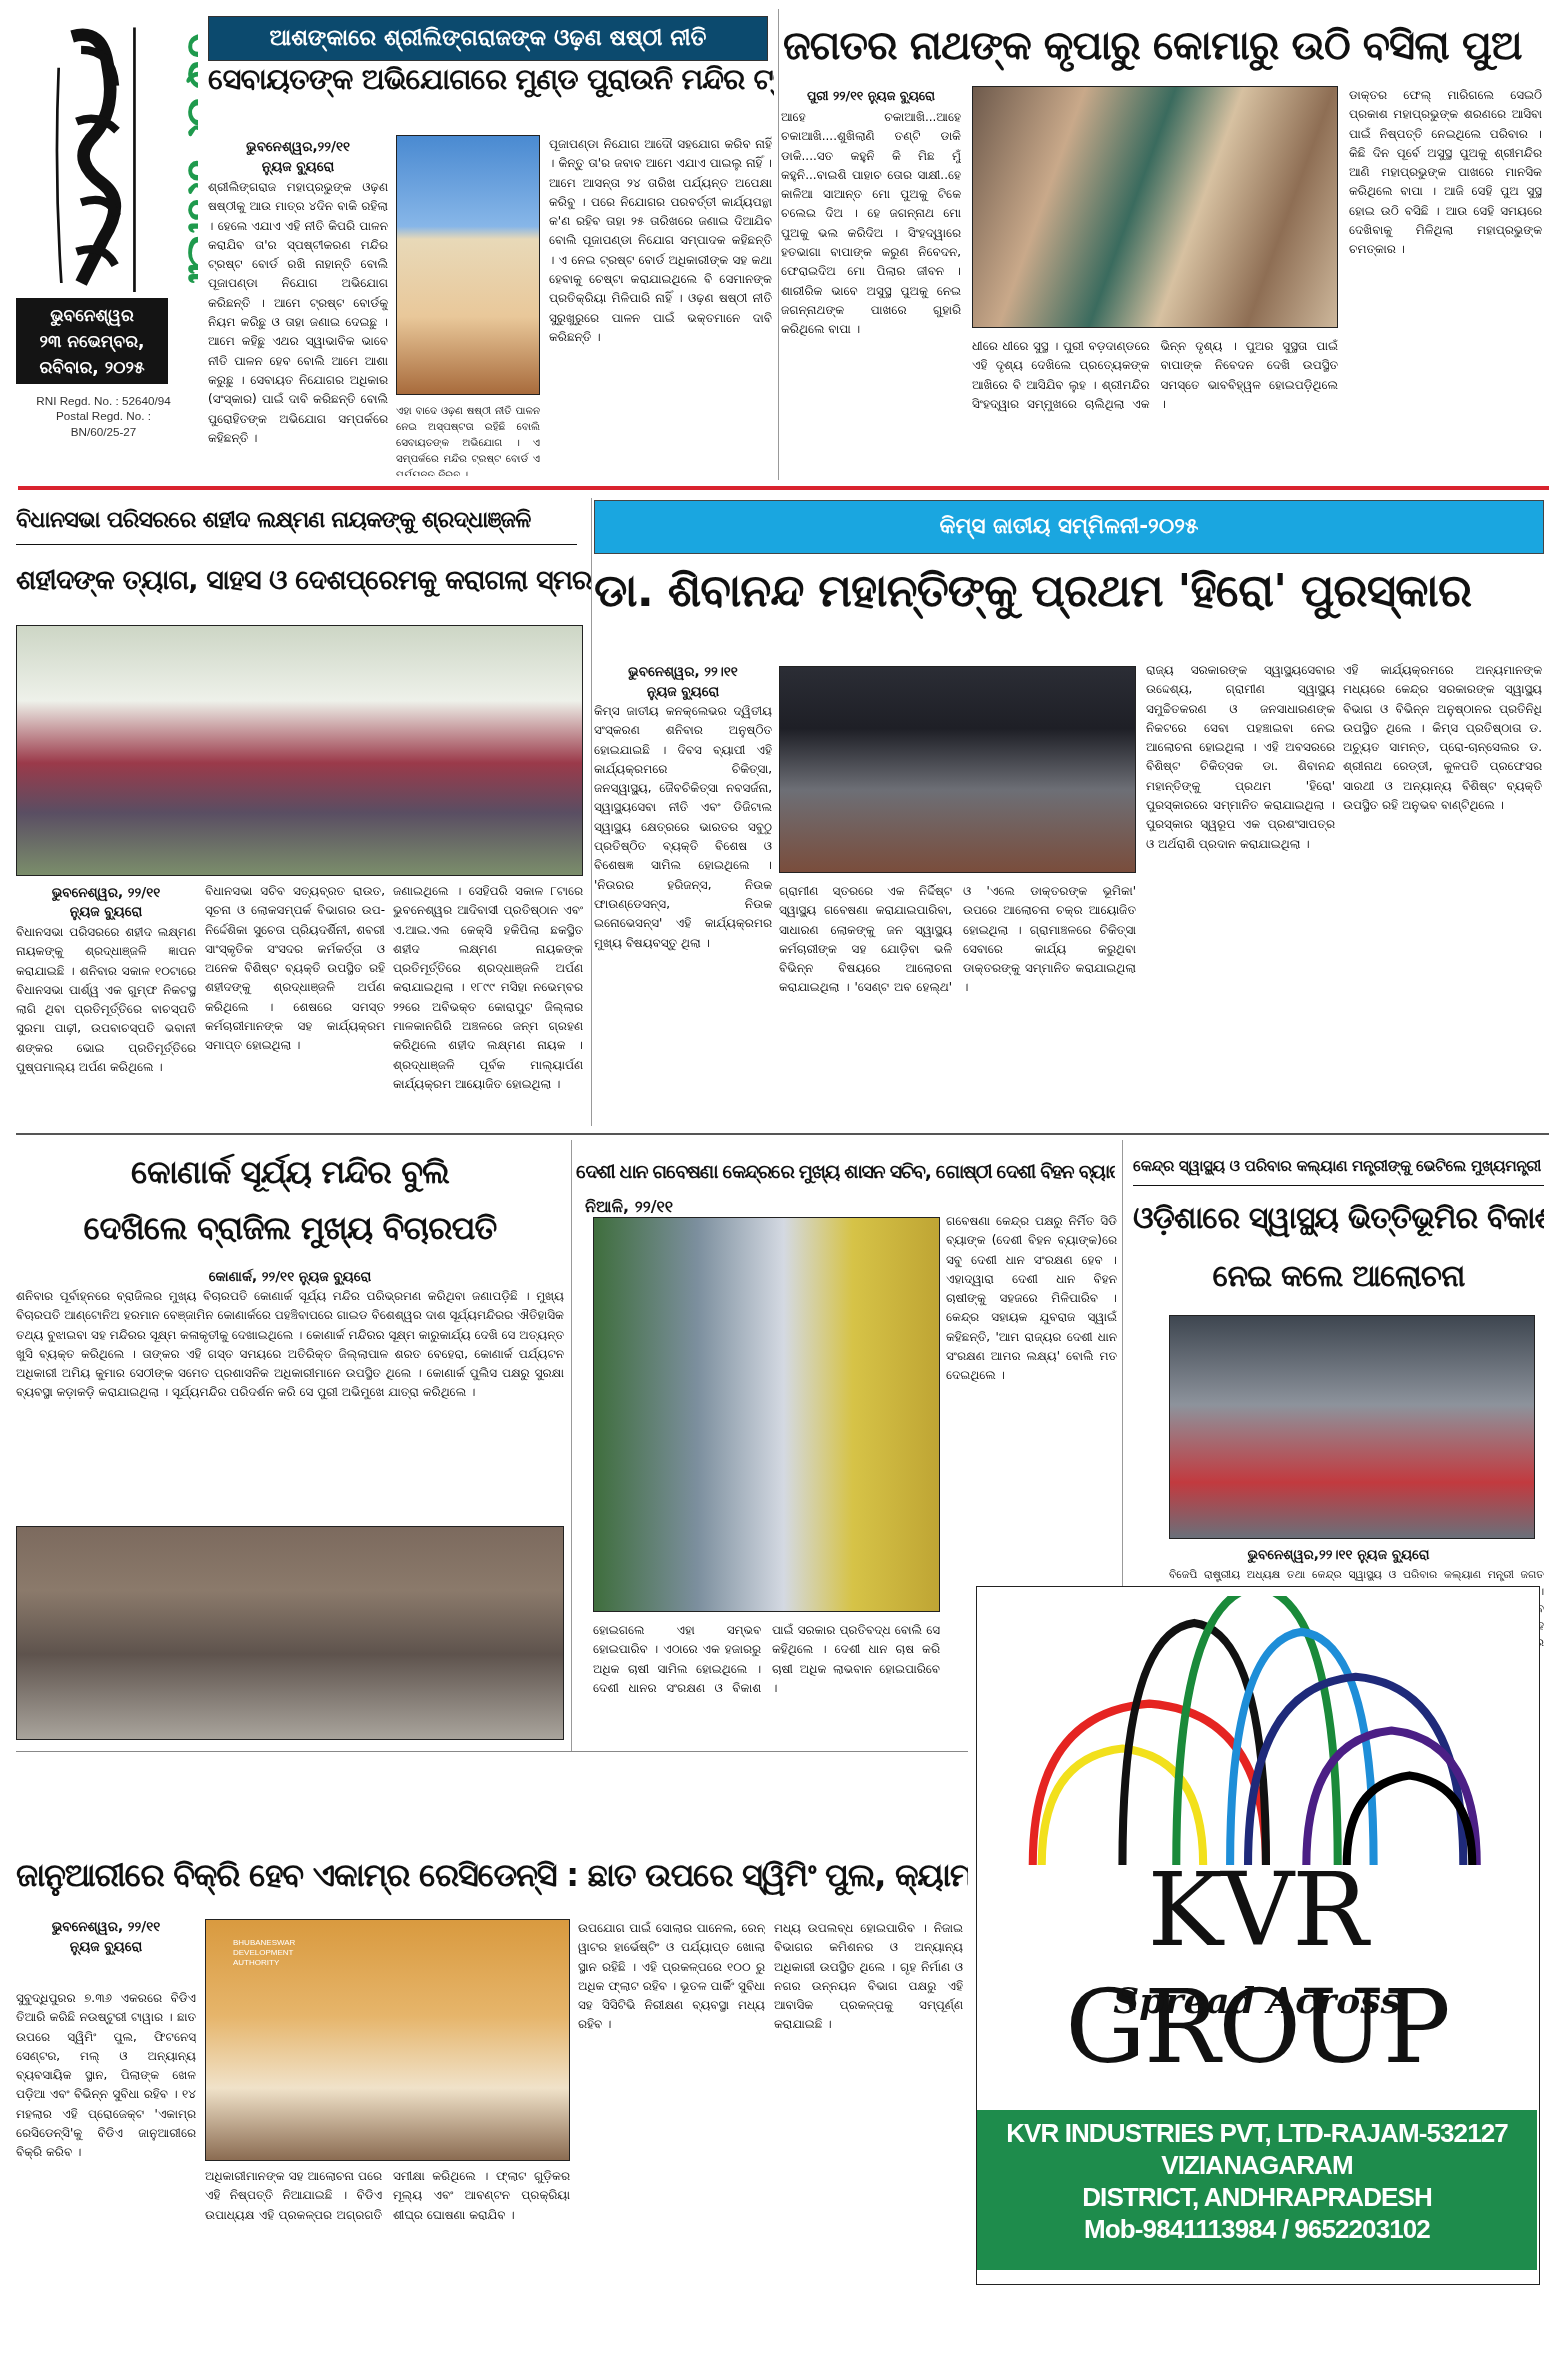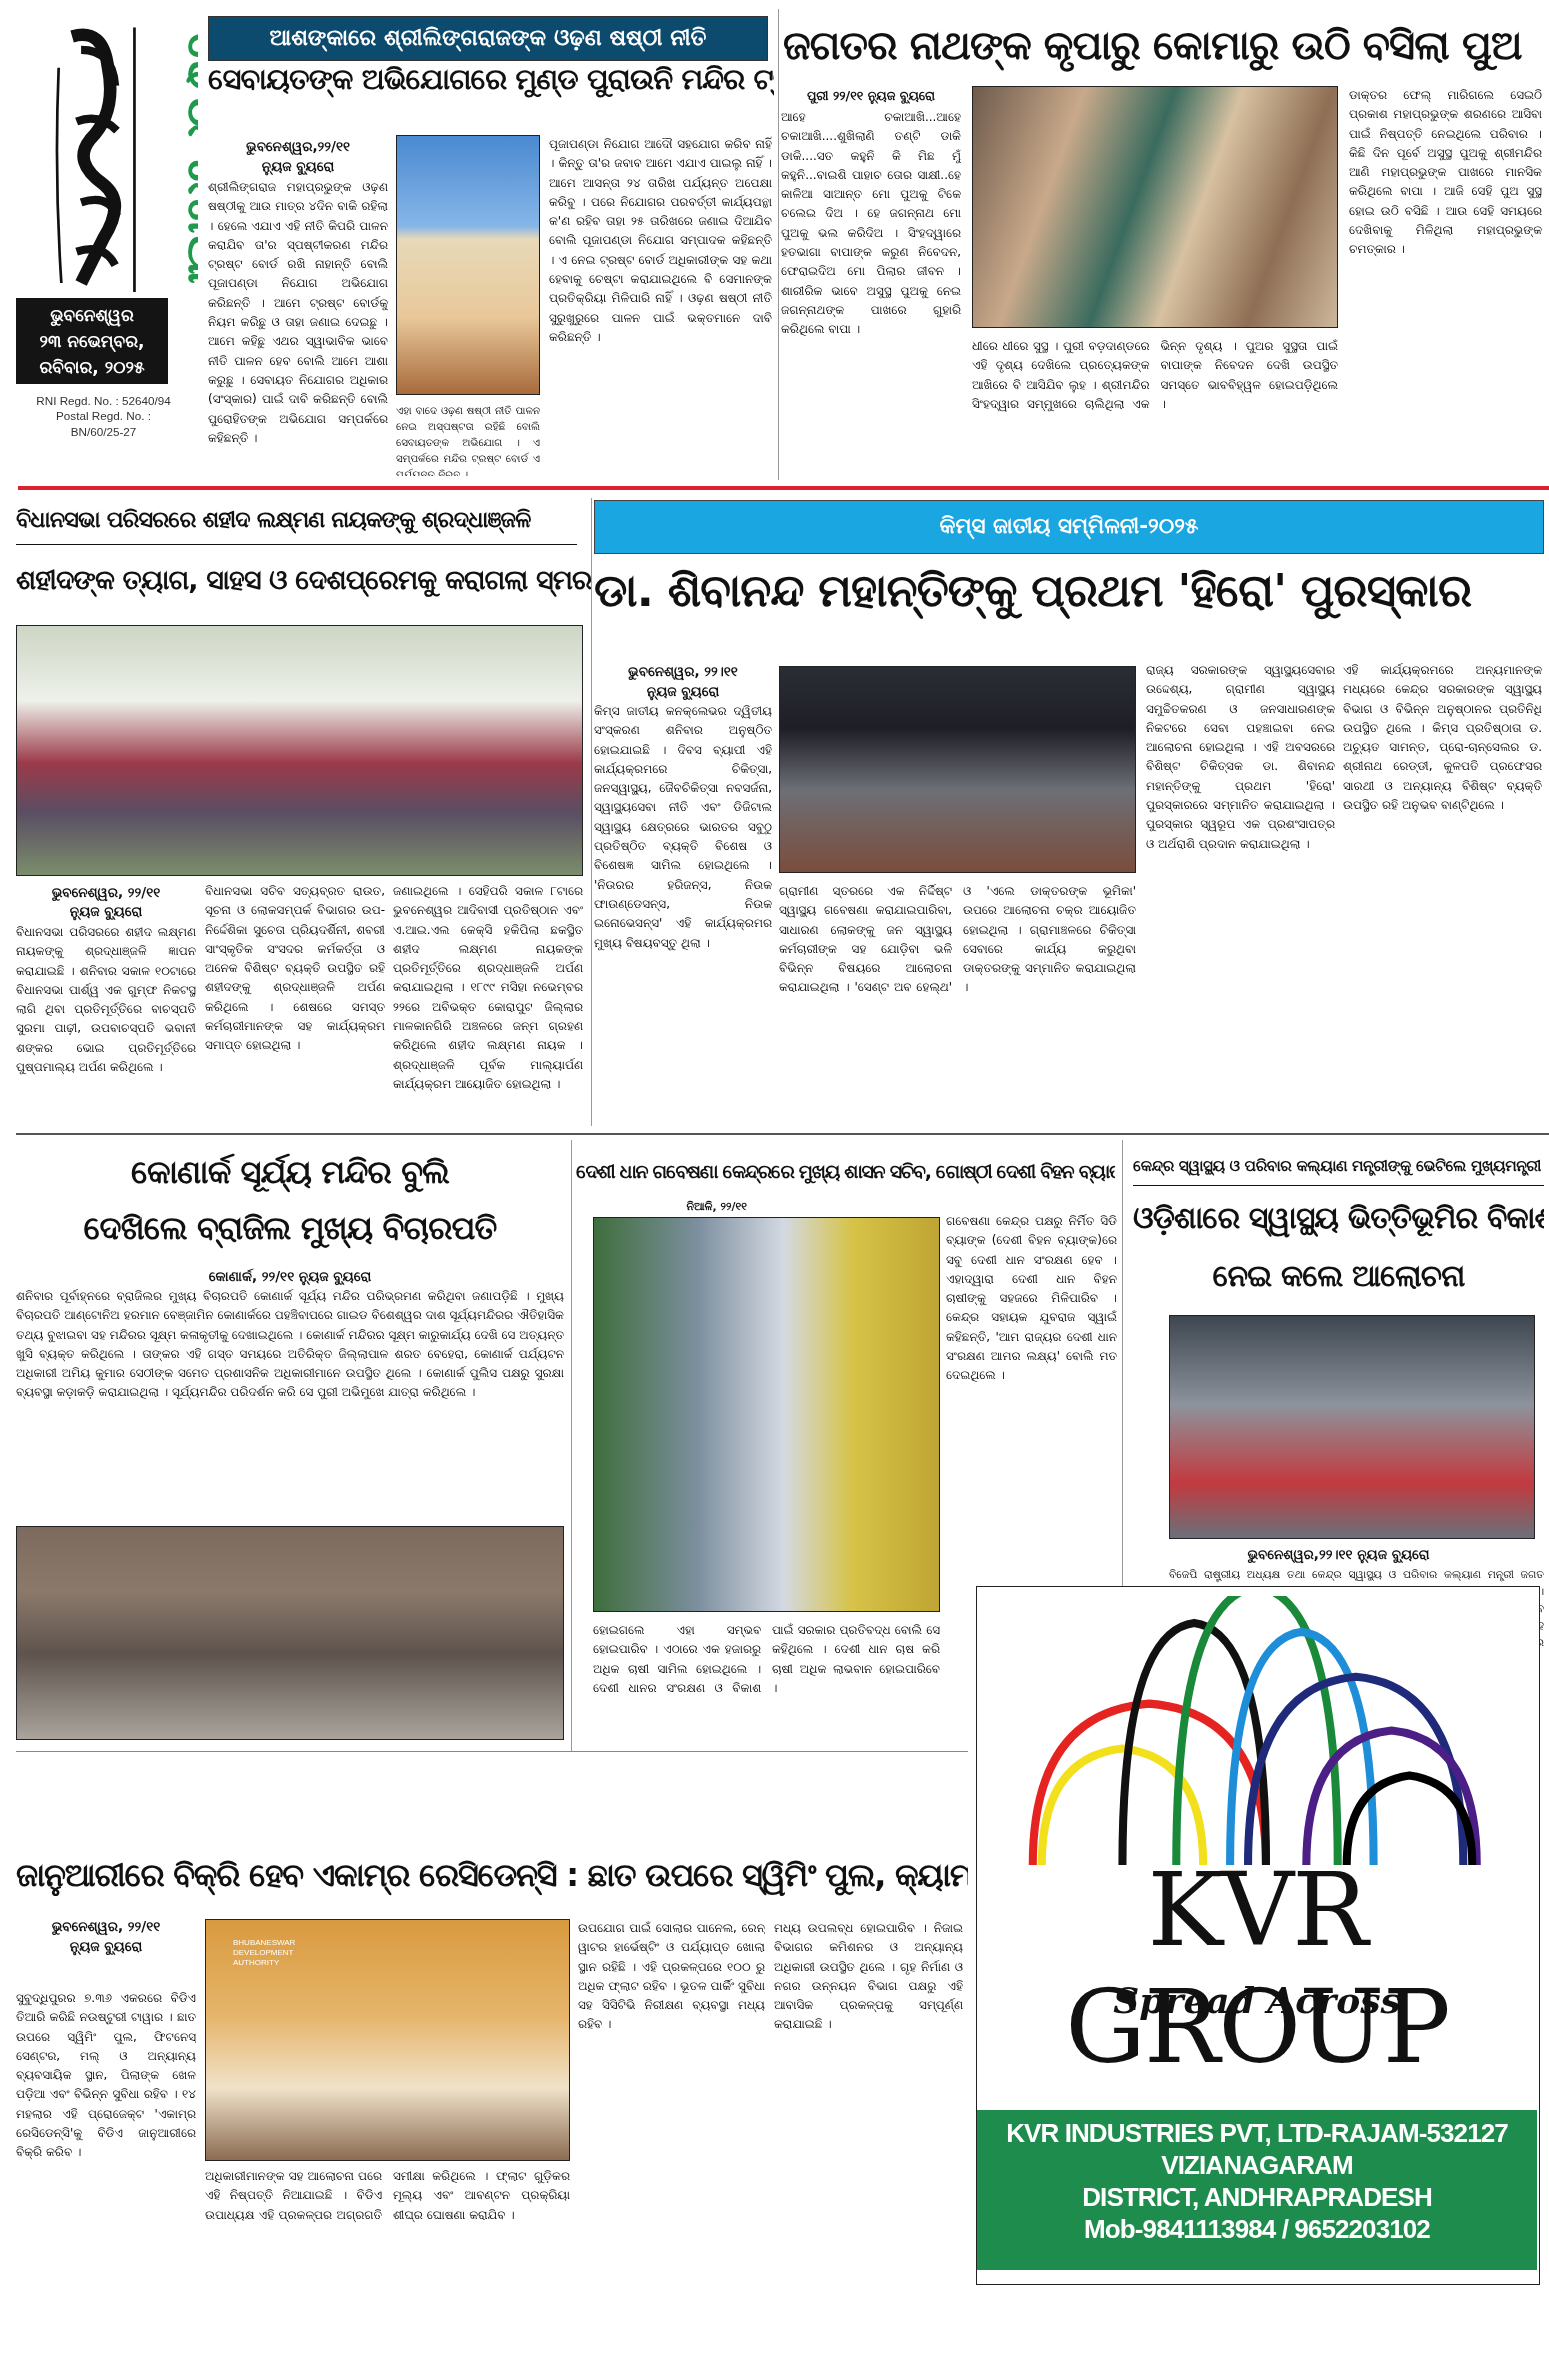--- a/index.html
+++ b/index.html
@@ -169,18 +169,18 @@
     <div>VIZIANAGARAM</div>
     <div>DISTRICT, ANDHRAPRADESH</div>
     <div>Mob-9841113984 / 9652203102</div>
   </div>
 </div>
 
 <div class="abs" style="left:593px;top:1217px;width:0;height:0;"></div>
 <div class="abs byline" style="left:575px;top:1194px;width:0;"></div>
 
 <div class="abs" style="left:576px;top:1199px;width:0.9px;height:0.9px;overflow:visible;">
-  <div class="byline" style="position:absolute;left:9px;top:0;width:162px;font-size:11px;line-height:16px;text-align:right;">ନିଆଳି, ୨୨/୧୧</div>
+  <div class="byline" style="position:absolute;left:9px;top:0;width:162px;font-size:16px;line-height:16px;text-align:left;">ନିଆଳି, ୨୨/୧୧</div>
 </div>
 <div class="abs body-text" style="left:946px;top:1212px;width:0;height:0;"></div>
 
 <div class="abs body-text" style="left:593px;top:1621px;width:0;height:0;"></div>
 
 
 </body></html>

